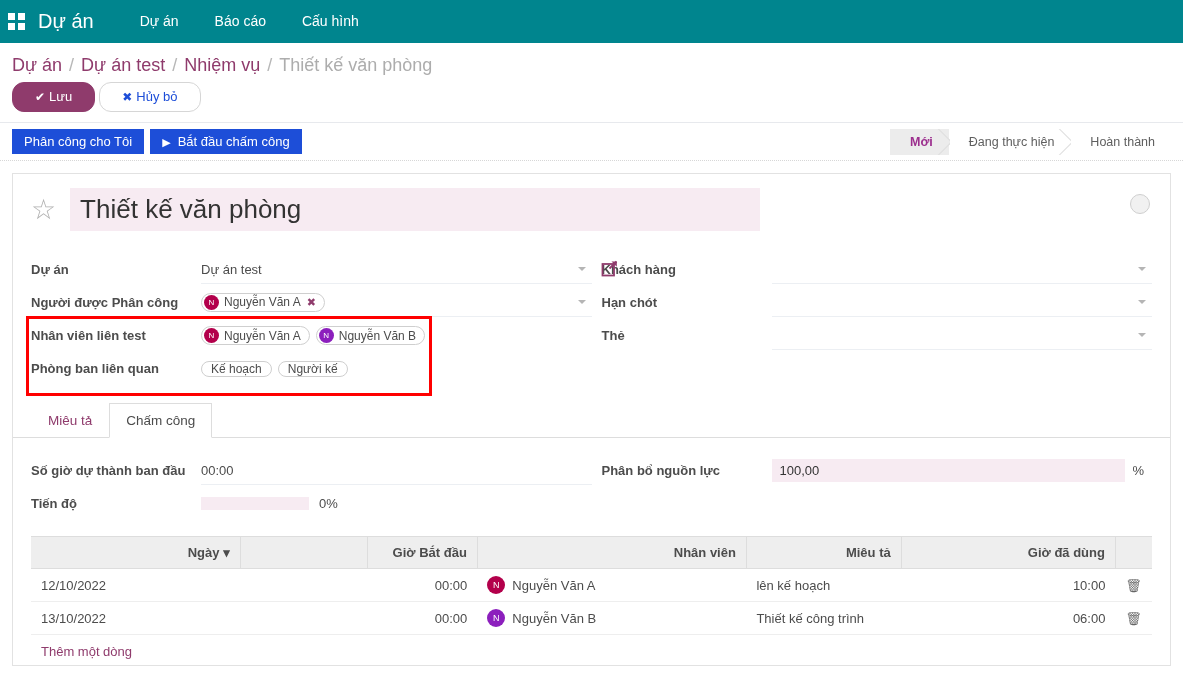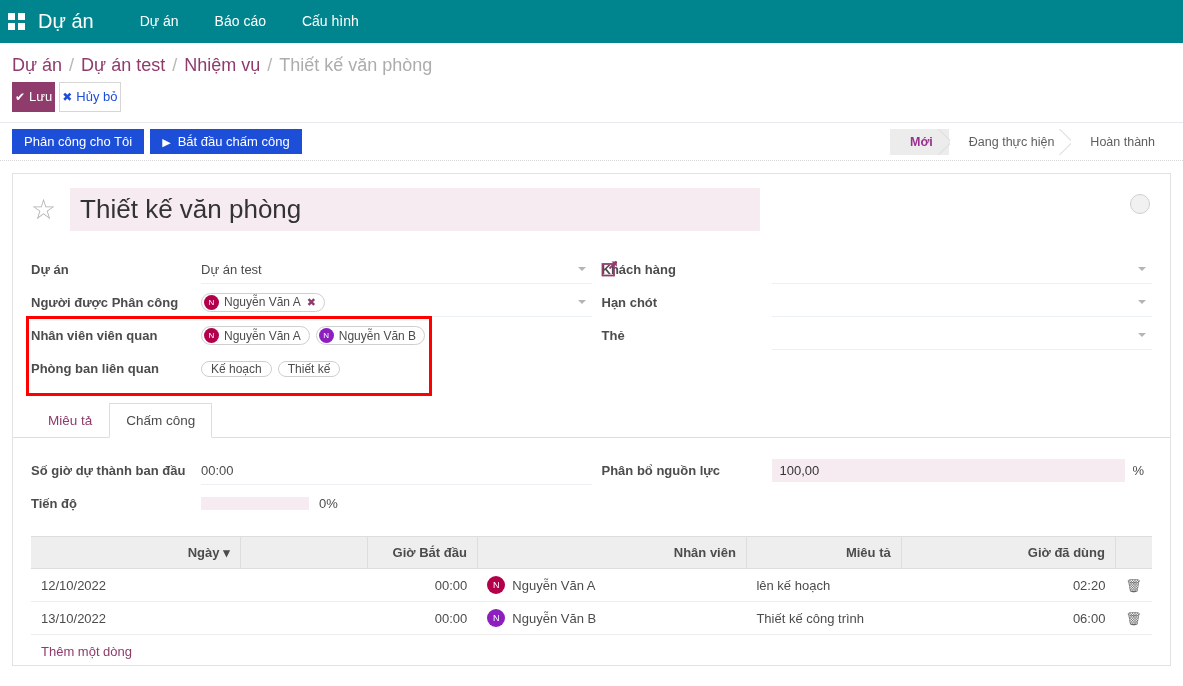--- a/index.html
+++ b/index.html
@@ -60,26 +60,26 @@
     padding: 12px 0 6px 0;
     font-size: 18px;
   }
   .bc-link { color: #8f3b6c; cursor: pointer; white-space: nowrap; }
   .bc-sep { color: #b7b7b7; margin: 0 7px; }
   .bc-current { color: #adadad; white-space: nowrap; }
 
   .btn-row { display: flex; align-items: center; padding-bottom: 10px; }
   .btn {
     font-size: 13px;
-    padding: 5px 2px;
+    padding: 5px 22px;
     border: 1px solid transparent;
     cursor: pointer;
     white-space: nowrap;
     line-height: 18px;
-    border-radius: 0;
+    border-radius: 12px;
   }
   .btn-primary { background: #8f3b6c; color: #ffffff; border-color: #8f3b6c; }
   .btn-secondary { background: #ffffff; color: #1d4ed8; border-color: #d6d6d6; margin-left: 4px; }
   .glyph { font-size: 12px; margin-right: 4px; }
 
   
   .action-bar {
     display: flex;
     align-items: center;
     justify-content: space-between;
@@ -442,38 +442,38 @@
             <span class="tag">
               <span class="av" style="background:#b3004b">N</span>
               <span>Nguyễn Văn A</span>
               <span class="x">✖</span>
             </span>
             <span class="caret"></span>
           </div>
         </div>
 
         <div class="frow">
-          <div class="flabel">Nhân viên viên quan</div>
+          <div class="flabel">Nhân viên liên test</div>
           <div class="fval no-line">
             <span class="tag">
               <span class="av" style="background:#b3004b">N</span>
               <span>Nguyễn Văn A</span>
             </span>
             <span class="tag">
               <span class="av" style="background:#8c1fbd">N</span>
               <span>Nguyễn Văn B</span>
             </span>
           </div>
         </div>
 
         <div class="frow">
           <div class="flabel">Phòng ban liên quan</div>
           <div class="fval no-line">
             <span class="tag plain">Kế hoạch</span>
-            <span class="tag plain">Thiết kế</span>
+            <span class="tag plain">Người kế</span>
           </div>
         </div>
 
       </div>
 
       <div class="col col-right">
 
         <div class="frow">
           <div class="flabel">Khách hàng</div>
           <div class="fval">
@@ -563,21 +563,21 @@
             <td>12/10/2022</td>
             <td></td>
             <td class="right">00:00</td>
             <td>
               <span class="cell-emp">
                 <span class="av" style="background:#b3004b">N</span>
                 <span>Nguyễn Văn A</span>
               </span>
             </td>
             <td>lên kế hoạch</td>
-            <td class="right">02:20</td>
+            <td class="right">10:00</td>
             <td>
               <span class="trash">🗑</span>
             </td>
           </tr>
           <tr>
             <td>13/10/2022</td>
             <td></td>
             <td class="right">00:00</td>
             <td>
               <span class="cell-emp">

